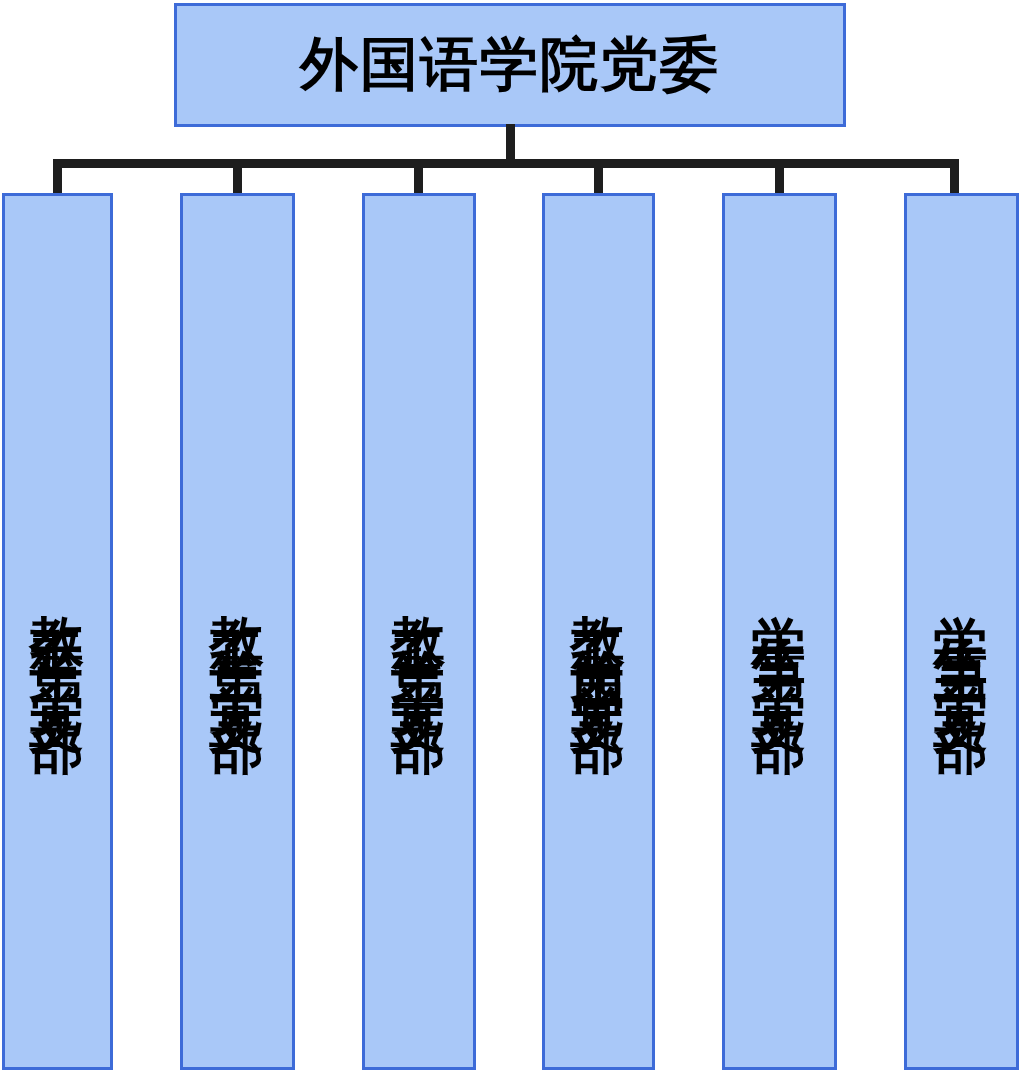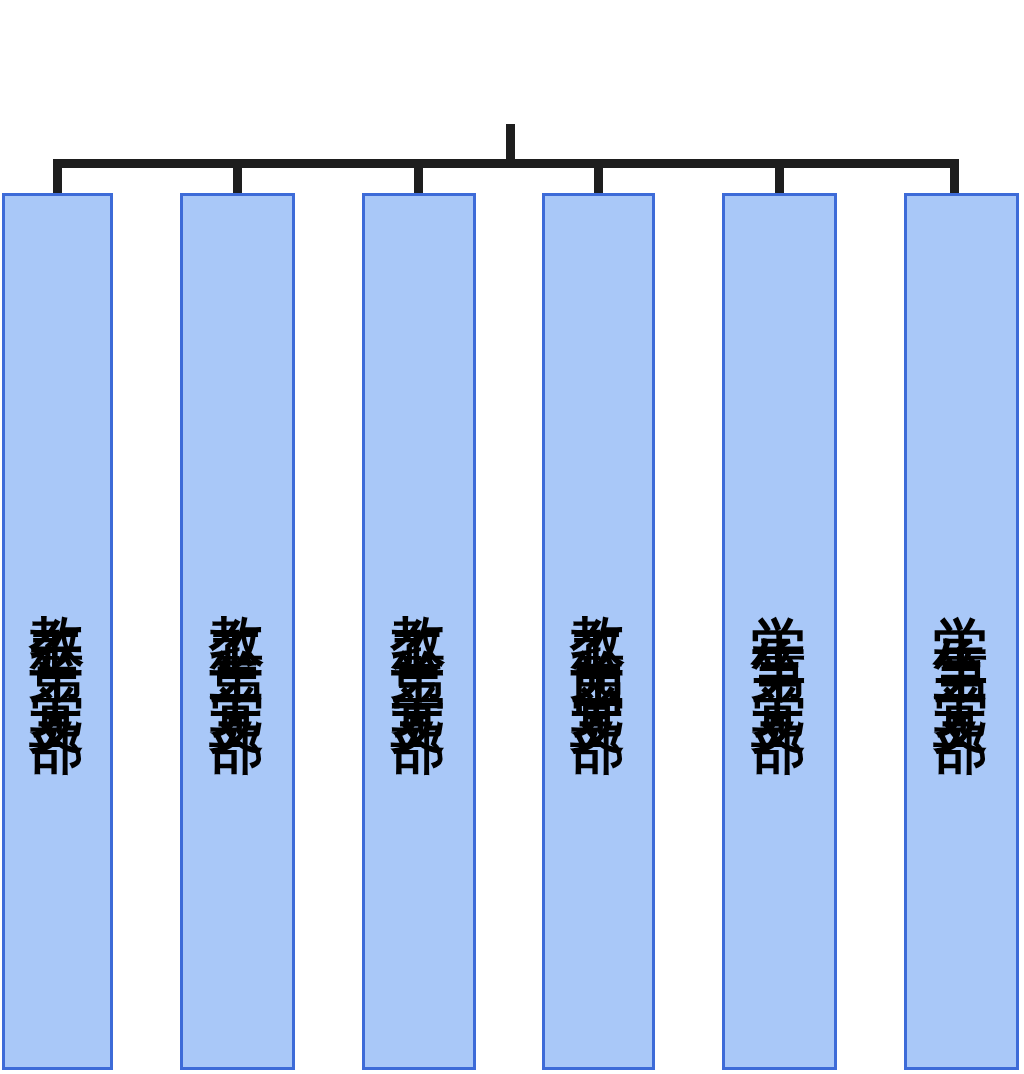--- a/index.html
+++ b/index.html
@@ -89,20 +89,23 @@
   .branch-2 { left: 362px; width: 114px; }
   .branch-3 { left: 542px; width: 113px; }
   .branch-4 { left: 722px; width: 115px; }
   .branch-5 { left: 904px; width: 115px; }
 </style>
 </head>
 <body>
 
 <div class="canvas">
 
+  <div class="node root-node">
+    <span class="root-label">外国语学院党委</span>
+  </div>
 
   <div class="connector stem"></div>
   <div class="connector hline"></div>
   <div class="connector drop drop-0"></div>
   <div class="connector drop drop-1"></div>
   <div class="connector drop drop-2"></div>
   <div class="connector drop drop-3"></div>
   <div class="connector drop drop-4"></div>
   <div class="connector drop drop-5"></div>
 

